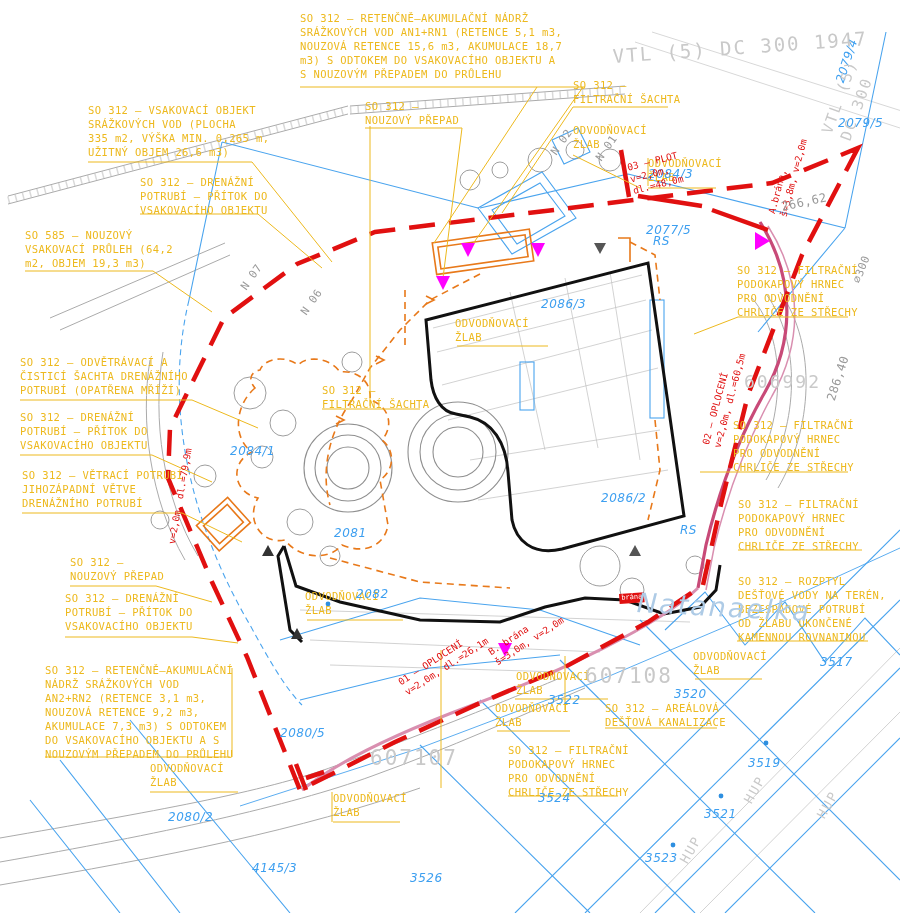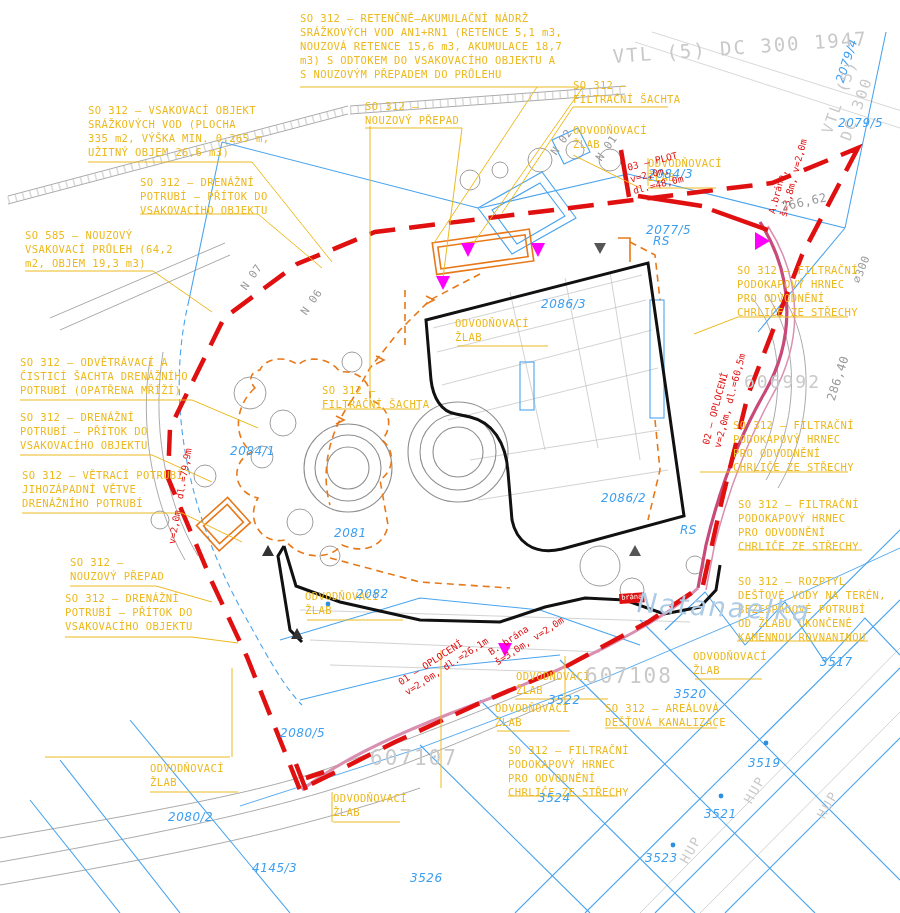--- a/index.html
+++ b/index.html
@@ -208,20 +208,27 @@
 POTRUBÍ – PŘÍTOK DO
 VSAKOVACÍHO OBJEKTU</div>
       <div class="ann" style="left: 22px; top: 469px;">SO 312 – VĚTRACÍ POTRUBÍ
 JIHOZÁPADNÍ VĚTVE
 DRENÁŽNÍHO POTRUBÍ</div>
       <div class="ann" style="left: 70px; top: 556px;">SO 312 –
 NOUZOVÝ PŘEPAD</div>
       <div class="ann" style="left: 65px; top: 592px;">SO 312 – DRENÁŽNÍ
 POTRUBÍ – PŘÍTOK DO
 VSAKOVACÍHO OBJEKTU</div>
+      <div class="ann" style="left: 45px; top: 664px;">SO 312 – RETENČNĚ–AKUMULAČNÍ
+NÁDRŽ SRÁŽKOVÝCH VOD
+AN2+RN2 (RETENCE 3,1 m3,
+NOUZOVÁ RETENCE 9,2 m3,
+AKUMULACE 7,3 m3) S ODTOKEM
+DO VSAKOVACÍHO OBJEKTU A S
+NOUZOVÝM PŘEPADEM DO PRŮLEHU</div>
       <div class="ann" style="left: 322px; top: 384px;">SO 312 –
 FILTRAČNÍ ŠACHTA</div>
       <div class="ann" style="left: 737px; top: 264px;">SO 312 – FILTRAČNÍ
 PODOKAPOVÝ HRNEC
 PRO ODVODNĚNÍ
 CHRLIČE ZE STŘECHY</div>
       <div class="ann" style="left: 733px; top: 419px;">SO 312 – FILTRAČNÍ
 PODOKAPOVÝ HRNEC
 PRO ODVODNĚNÍ
 CHRLIČE ZE STŘECHY</div>

